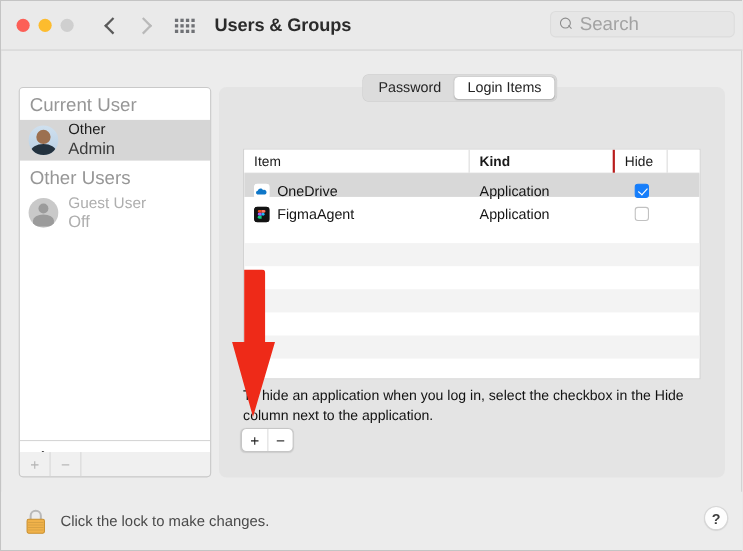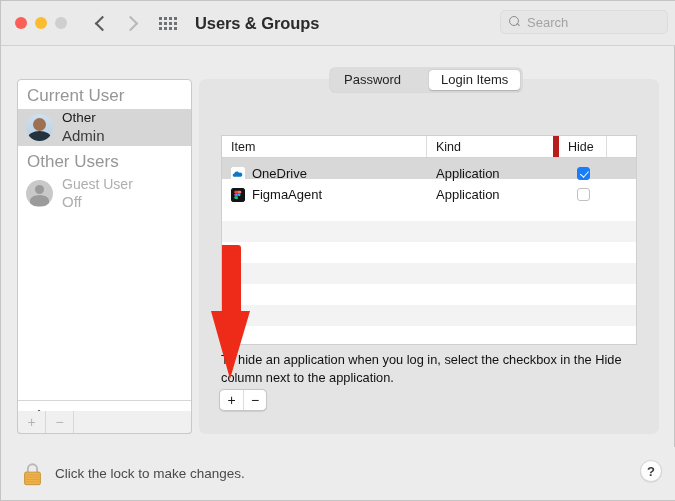--- a/index.html
+++ b/index.html
@@ -114,21 +114,21 @@
     border-radius: 50%;
   }
   .search-glyph::after {
     content: "";
     position: absolute;
     top: 8px; left: 7px;
     width: 4px; height: 1.4px;
     background: #8d8d8d;
     transform: rotate(45deg);
   }
-  .search-ph { font-size: 13px; color: #a3a3a3; }
+  .search-ph { font-size: 17px; color: #a3a3a3; }
 
   
   .sidebar {
     position: absolute;
     left: 16px;
     top: 78px;
     width: 175px;
     height: 355px;
     background: #ffffff;
     border: 1px solid #c9c9c9;
@@ -245,21 +245,20 @@
   .segmented {
     position: absolute;
     left: 131px;
     top: -11px;
     height: 24px;
     background: #dcdcdc;
     border-radius: 5px;
     display: flex;
     padding: 2px;
     box-shadow: 0 0 0 0.5px #cdcdcd;
-    gap: 16px;
   }
   .seg {
     padding: 0 12px;
     height: 20px;
     line-height: 20px;
     font-size: 13px;
     color: #242424;
     border-radius: 4px;
   }
   .seg.active {
@@ -295,21 +294,21 @@
   }
   .th {
     font-size: 12.5px;
     color: #1a1a1a;
     padding-left: 9px;
     height: 100%;
     display: flex;
     align-items: center;
   }
   .th.item { width: 205px; border-right: 1px solid #dcdcdc; }
-  .th.kind { width: 132px; border-right: 6px solid #b91c1c; }
+  .th.kind { width: 132px; border-right: 2px solid #b91c1c; font-weight: bold; }
   .th.hide { width: 48px; border-right: 1px solid #dcdcdc; }
 
   .trow {
     display: flex;
     height: 21px;
     align-items: center;
   }
   .trow.selected { background: #d8d8d8; }
   .trow.odd { background: #f3f3f3; }
   .cell { height: 100%; display: flex; align-items: center; margin-top: 10px; }

